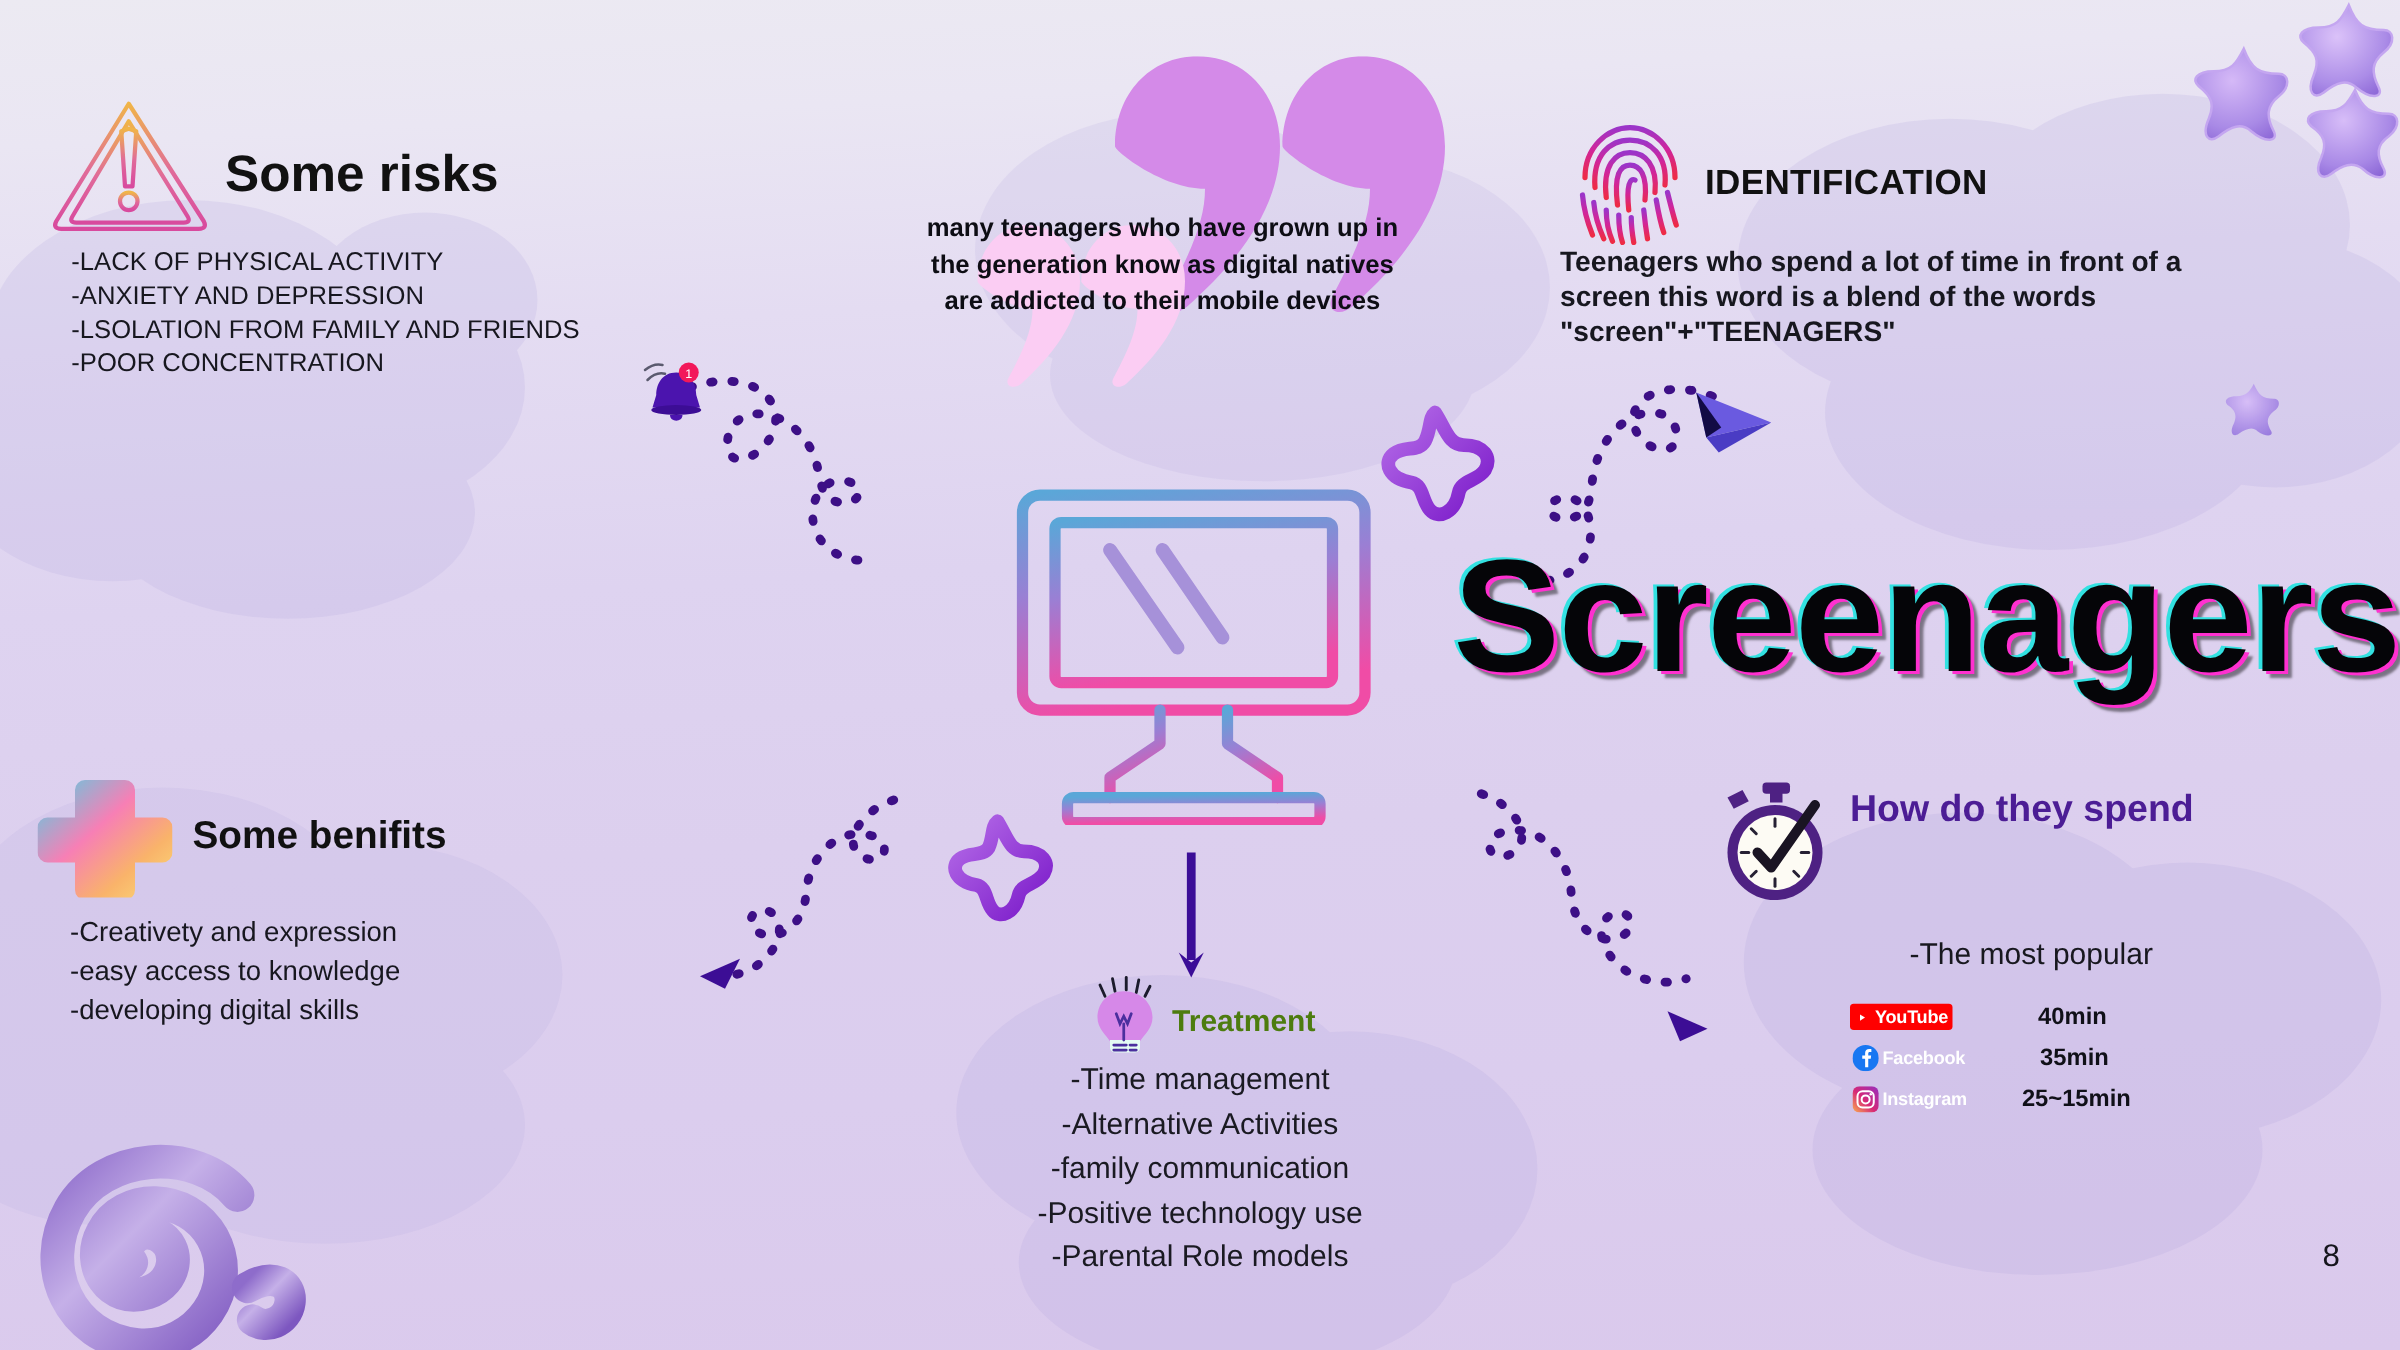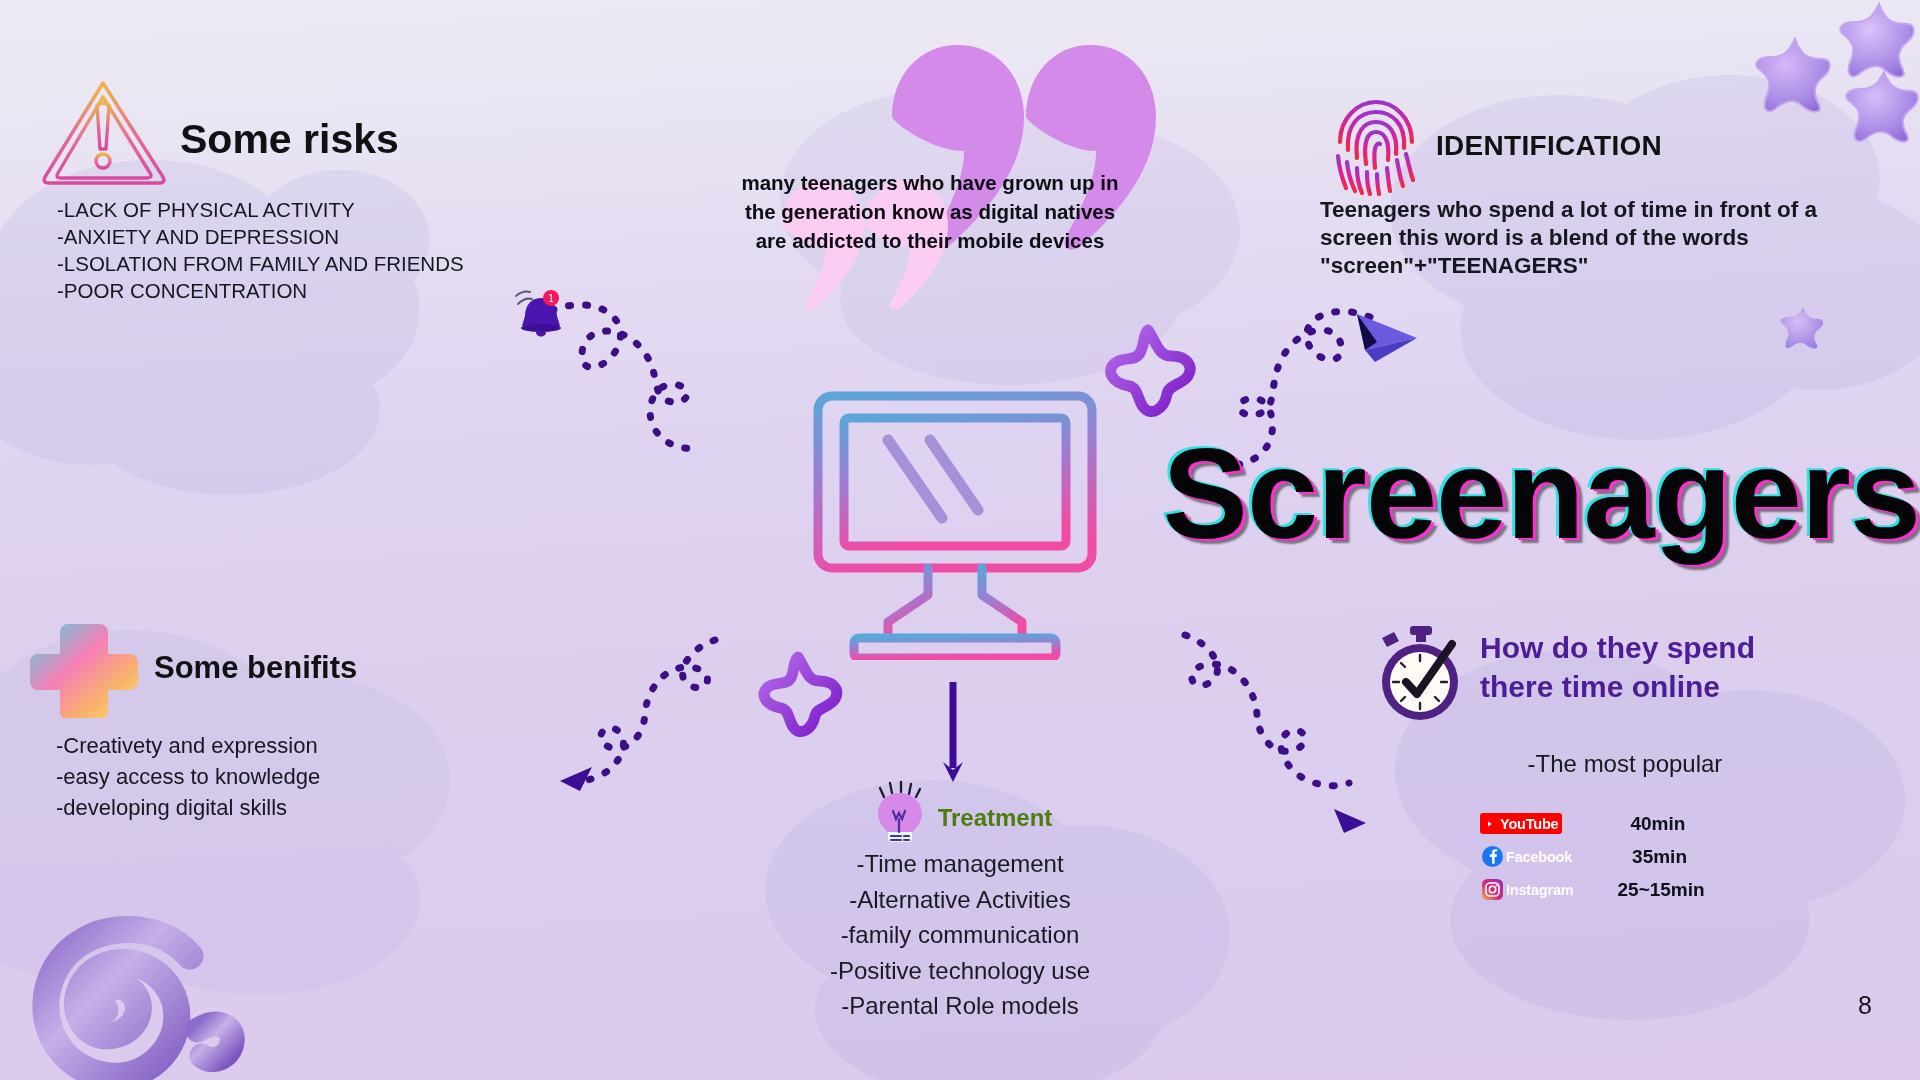--- a/index.html
+++ b/index.html
@@ -26,37 +26,37 @@
   #benefits-block{position:absolute;left:30px;top:620px;width:470px;}
   #benefits-head{display:flex;align-items:center;height:96px;}
   #benefits-title{font-size:31px;font-weight:bold;color:#111;margin-left:16px;}
   #benefits-list{margin-top:14px;font-size:22px;line-height:31px;color:#17171f;padding-left:26px;}
 
   
   #quote-block{position:absolute;left:690px;top:168px;width:480px;text-align:center;
     font-size:20.5px;font-weight:bold;line-height:29px;color:#0d0d14;z-index:6;}
 
   
-  #ident-block{position:absolute;left:1320px;top:100px;width:540px;}
+  #ident-block{position:absolute;left:1248px;top:100px;width:540px;}
   #ident-head{display:flex;align-items:center;height:92px;padding-left:10px;}
   #ident-title{font-size:28px;font-weight:bold;letter-spacing:.3px;color:#111;margin-left:14px;}
   #ident-text{margin-top:4px;font-size:22.5px;line-height:28px;color:#17171f;font-weight:bold;}
 
   
   #treat-block{position:absolute;left:760px;top:790px;width:400px;text-align:center;}
   #treat-head{display:flex;align-items:center;justify-content:center;gap:8px;height:56px;}
   #treat-title{font-size:24px;font-weight:bold;color:#4d7c0f;}
   #treat-list{font-size:24px;line-height:35.5px;color:#1a1a22;}
 
   
   #time-block{position:absolute;left:1370px;top:620px;width:470px;}
   #time-head{display:flex;align-items:flex-start;gap:10px;}
   #time-title{font-size:30px;font-weight:bold;line-height:39px;color:#4c1d95;padding-top:8px;}
   #time-sub{margin-top:24px;text-align:center;font-size:24px;color:#18181f;padding-left:40px;}
-  #social-table{margin-top:32px;padding-left:110px;text-align:right;}
+  #social-table{margin-top:22px;padding-left:110px;text-align:right;}
   .social-row{display:flex;align-items:center;height:27px;margin-bottom:1px;}
   .social-badge{display:flex;align-items:center;height:21px;border-radius:3px;padding:0 4px 0 2px;}
   .social-name{font-size:14.5px;font-weight:bold;color:#fff;margin-left:3px;letter-spacing:-.2px;}
   .social-time{font-size:19px;font-weight:bold;color:#101018;margin-left:auto;}
 
   
   #center-title{
     position:absolute;left:0;right:0;top:430px;text-align:right;
     font-size:128px;font-weight:bold;line-height:1;color:#050508;
     z-index:7;letter-spacing:-1px;
@@ -438,21 +438,20 @@
           <line x1="71" y1="60" x2="77" y2="60"></line>
           <line x1="31" y1="41" x2="35" y2="45"></line>
           <line x1="69" y1="41" x2="65" y2="45"></line>
           <line x1="31" y1="79" x2="35" y2="75"></line>
           <line x1="69" y1="79" x2="65" y2="75"></line>
         </g>
         <path d="M36 60 L47 72 L82 22" fill="none" stroke="#1a1423" stroke-width="8" stroke-linecap="round" stroke-linejoin="round"></path>
       </svg>
       <div id="time-title">
         <div>How do they spend</div>
-        <div>there time online</div>
       </div>
     </div>
     <div id="time-sub">-The most popular</div>
 
     <div id="social-table">
       <div class="social-row">
         <div class="social-badge" style="background:#ff0000;">
           <svg style="width:15px;height:12px;" viewBox="0 0 15 12">
             <rect width="15" height="12" rx="3" fill="#ff0000"></rect>
             <path d="M6 3.5 L10 6 L6 8.5 z" fill="#fff"></path>

